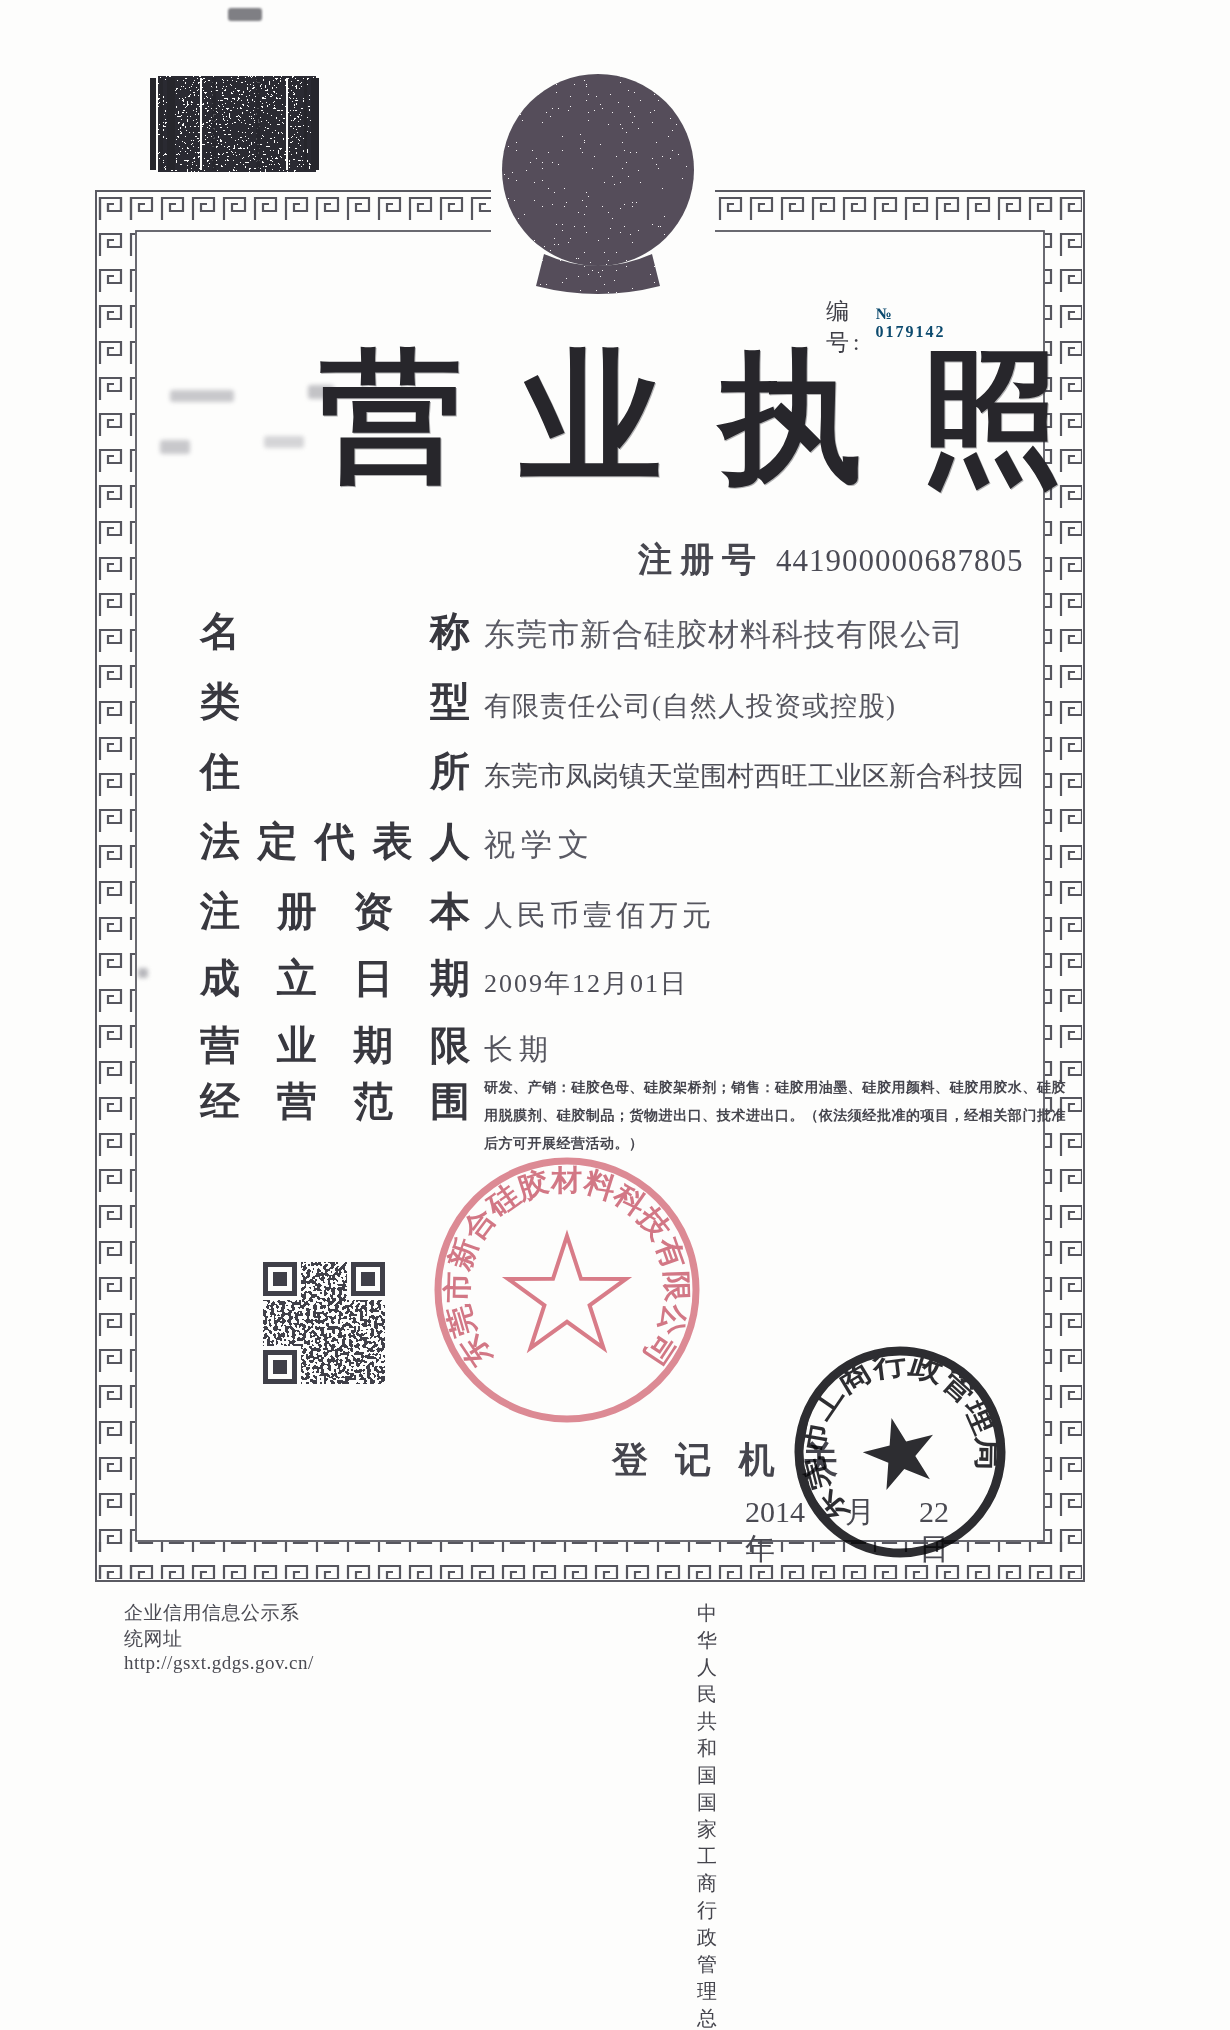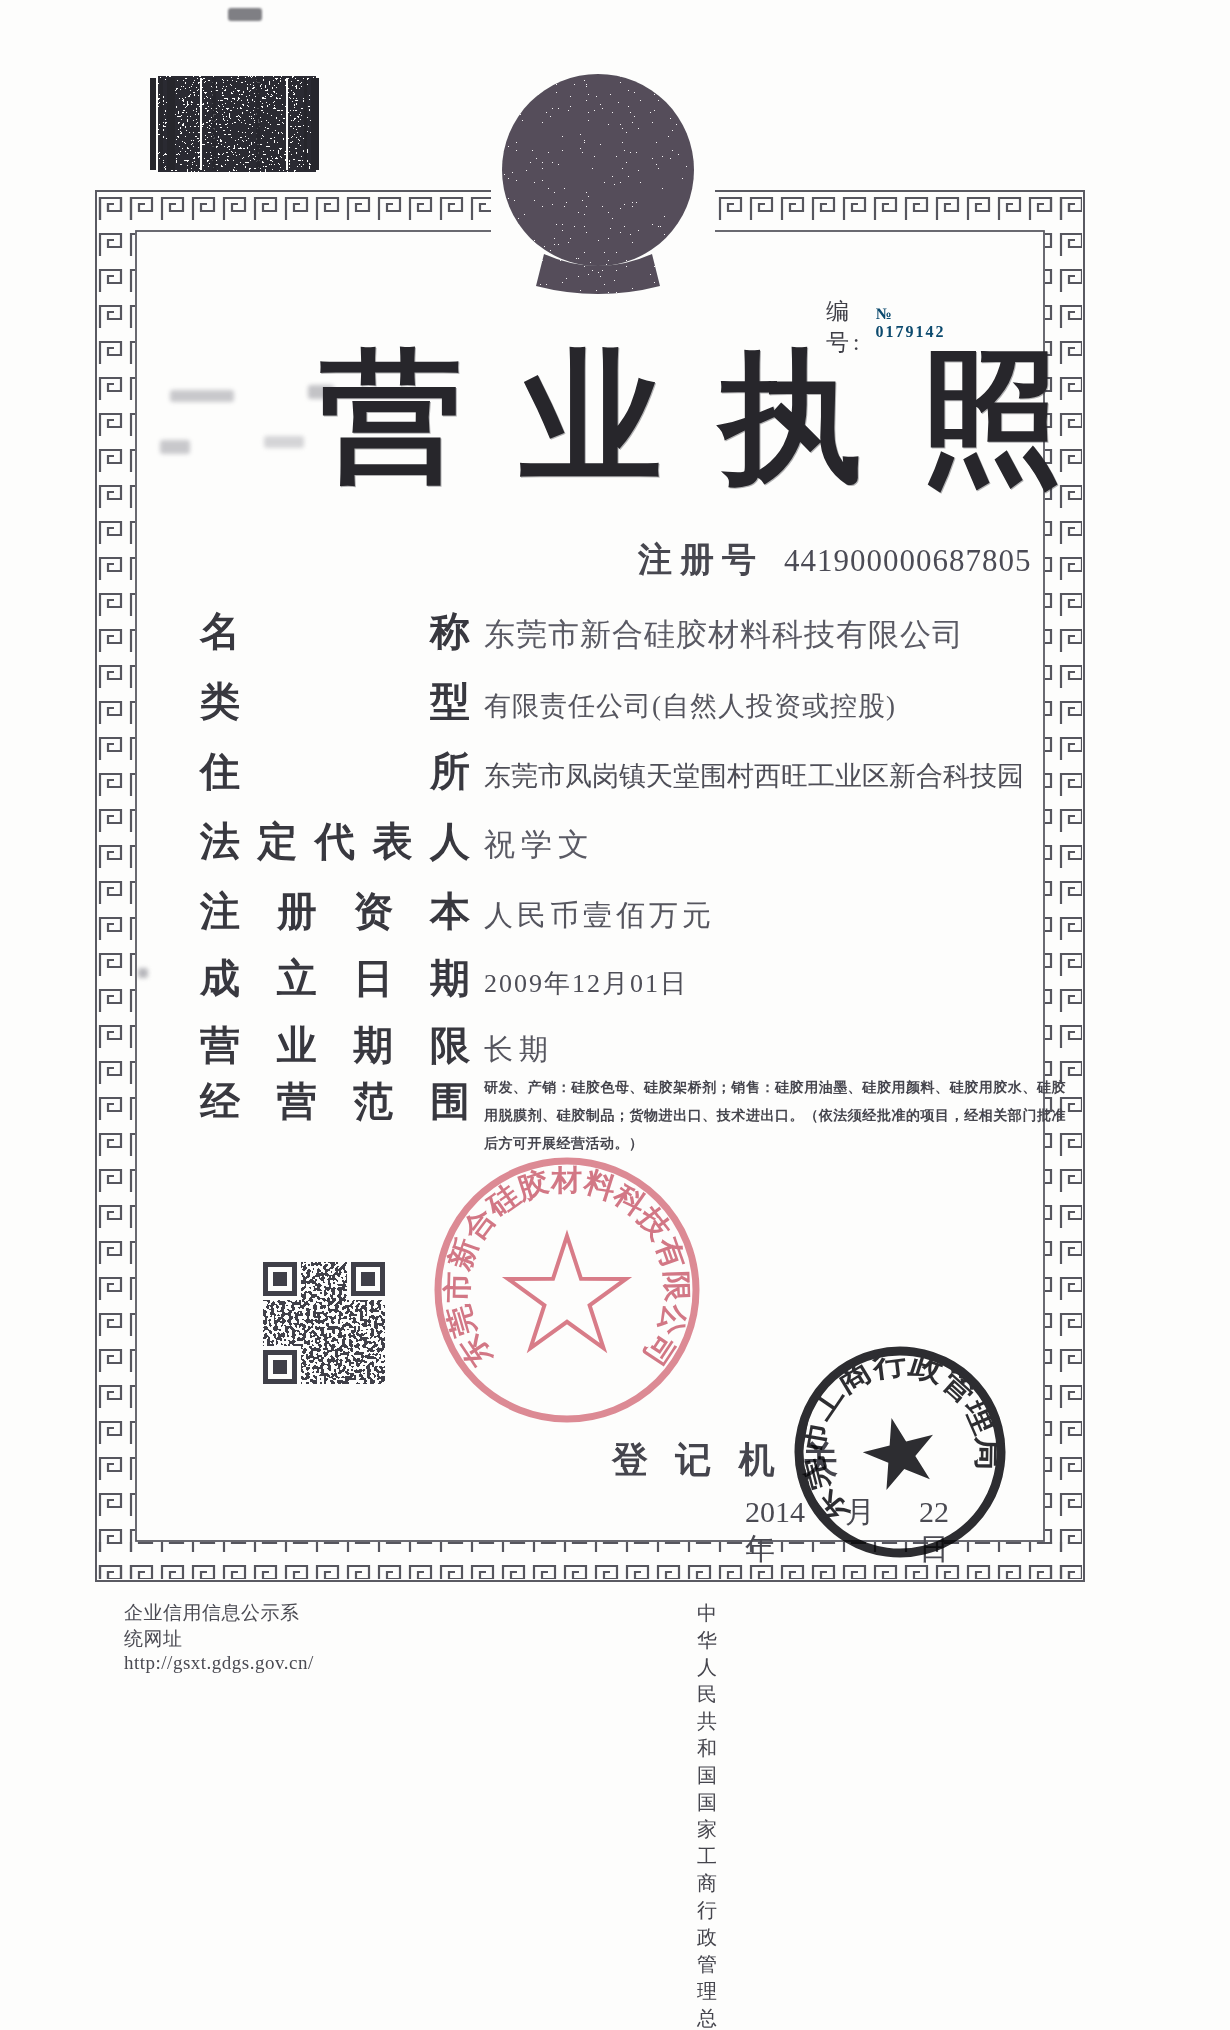--- a/index.html
+++ b/index.html
@@ -23,21 +23,21 @@
     left:95px;top:342px;width:1192px;text-align:center;
     font-family:"Liberation Sans", sans-serif;
     font-size:142px;line-height:150px;font-weight:800;
     letter-spacing:58px;text-indent:58px;color:#27262b;
     text-shadow:1px 1px 0 rgba(40,40,45,.35);
     z-index:3;
   }
   
   #regline{left:638px;top:537px;display:flex;align-items:baseline;z-index:3;}
   #regline .r-label{width:118px;font-size:34px;font-weight:600;color:#47474f;}
-  #regline .r-num{margin-left:28px;font-size:31px;letter-spacing:1px;color:#4b4b55;}
+  #regline .r-num{margin-left:20px;font-size:31px;letter-spacing:1px;color:#4b4b55;}
   
   .field-row{position:absolute;left:200px;display:flex;align-items:baseline;z-index:3;}
   .f-label{width:270px;flex:0 0 270px;font-size:40px;font-weight:600;color:#38383f;line-height:48px;}
   [data-justify]{display:flex;justify-content:space-between;}
   .f-value{margin-left:14px;white-space:nowrap;color:#55555e;}
   .v-name{font-size:31px;letter-spacing:1px;color:#5a5a64;}
   .v-type{font-size:27px;letter-spacing:1px;}
   .v-addr{font-size:27px;color:#4e4e57;}
   .v-rep{font-size:31px;letter-spacing:6px;color:#5a5a64;}
   .v-cap{font-size:29px;letter-spacing:4px;}

